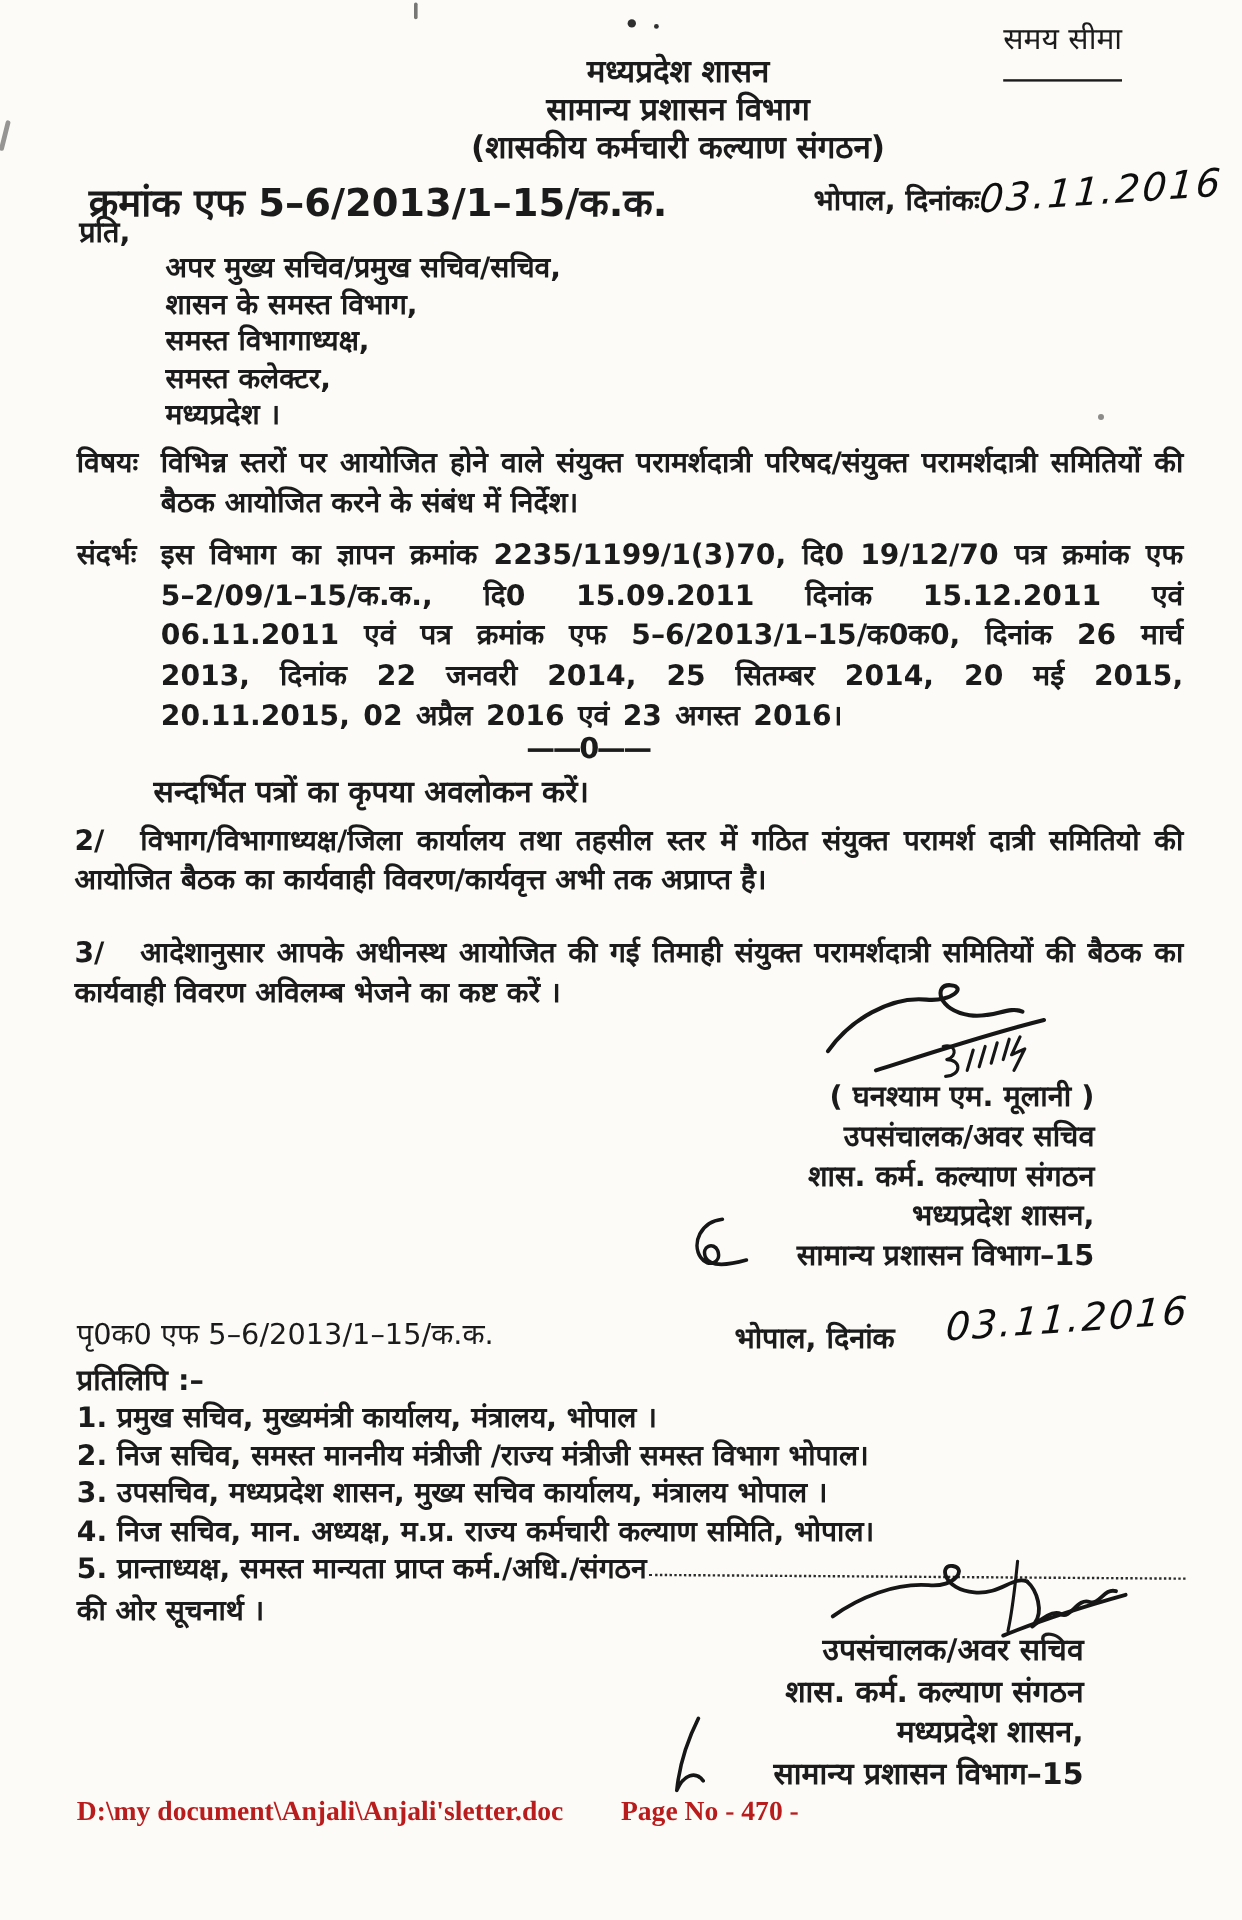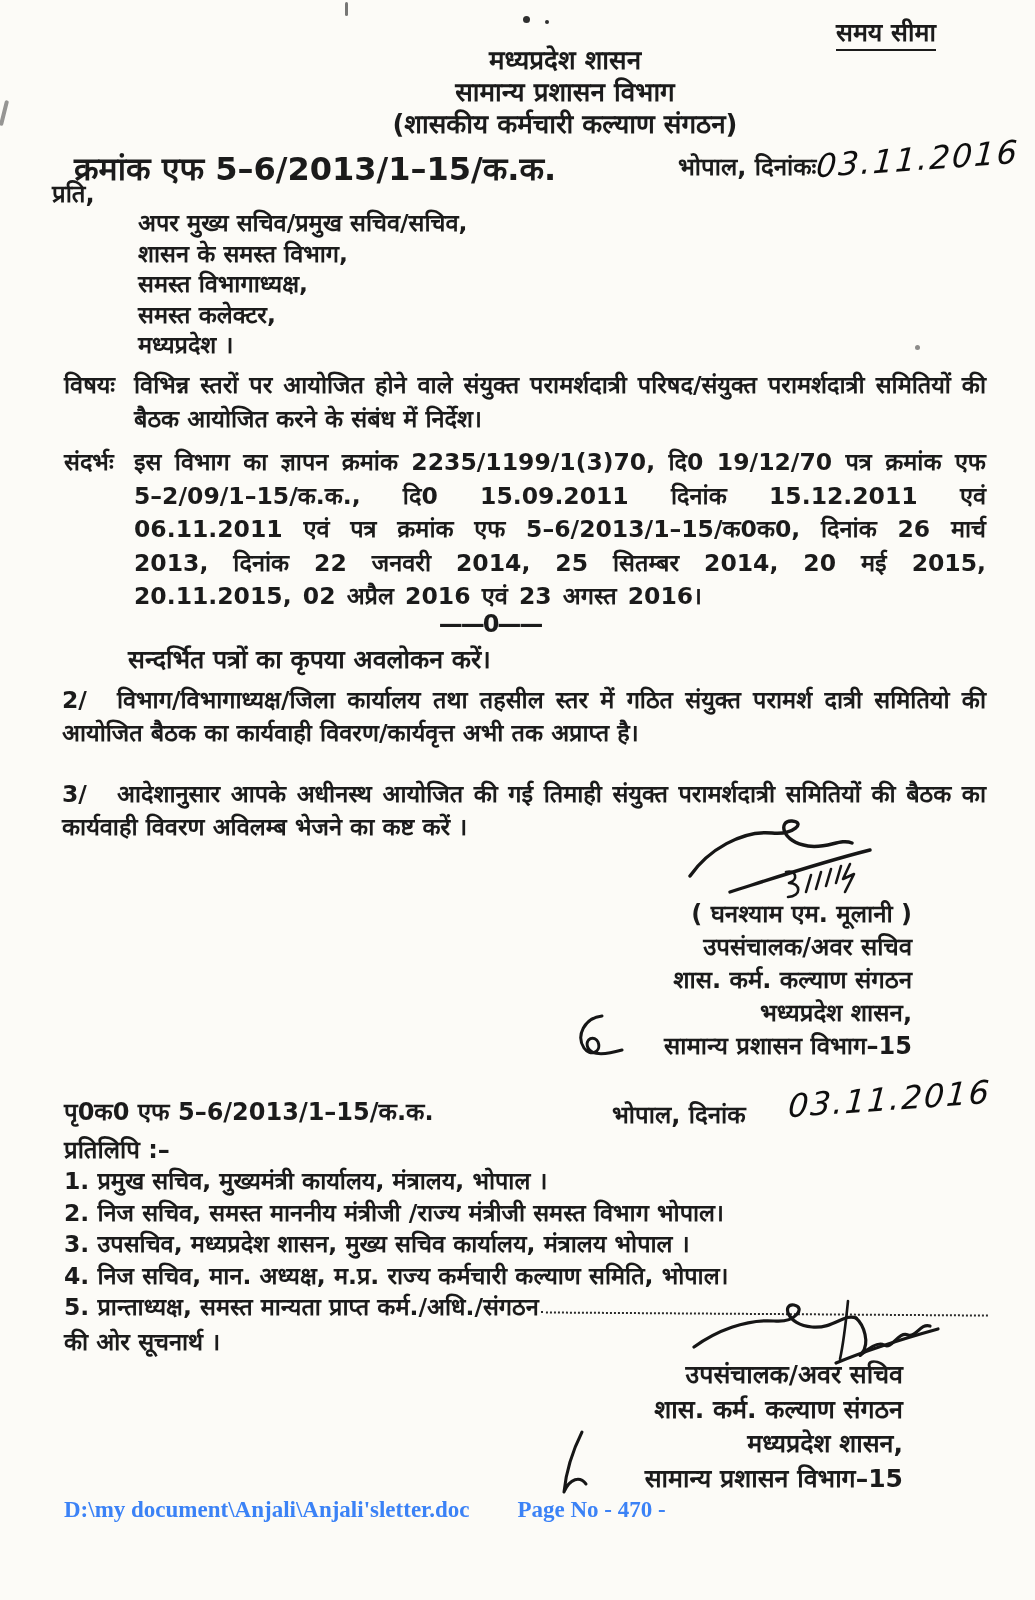--- a/index.html
+++ b/index.html
@@ -7,29 +7,29 @@
     position:relative;
     width:1035px; height:1600px;
     margin:0 auto;
     background:#fcfbf7;
     font-family:"DejaVu Sans","Liberation Sans",sans-serif;
     color:#1b1b1b;
     overflow:hidden;
   }
   .abs { position:absolute; }
 
-  .tag-time { top:14px; left:836px; font-size:25px; font-weight:700;
-              border-bottom:2px solid #1b1b1b; padding-bottom:1px; }
+  .tag-time { top:14px; left:836px; font-size:25px; font-weight:400;
+              border-bottom:2px solid #1b1b1b; padding-bottom:18px; }
 
   .header { top:44px; left:90px; width:950px; text-align:center;
             font-weight:700; font-size:26px; line-height:32px; }
 
   .ref-no   { top:146px; left:74px;  font-size:32px; font-weight:700; }
   .pd1-lbl  { top:149px; left:678px; font-size:24px; font-weight:700; }
-  .prati    { top:176px; left:52px;  font-size:24px; font-weight:700; }
+  .prati    { top:176px; left:66px;  font-size:24px; font-weight:700; }
 
   .ink { font-style:italic; font-weight:500; color:#0e0e0e;
          letter-spacing:2px; white-space:nowrap; }
   .ink1 { top:140px; left:816px; font-size:32px; transform:rotate(-4deg) skewX(-8deg); }
   .ink2 { top:1080px; left:788px; font-size:32px; transform:rotate(-4deg) skewX(-8deg); }
 
   .addr { top:208px; left:138px; font-size:23.5px; font-weight:700; line-height:30.5px; }
 
   .lblrow { display:flex; align-items:flex-start; }
   .lblrow .lbl { flex:0 0 70px; font-weight:700; }
@@ -45,35 +45,35 @@
   .para1 { top:641px; left:128px; font-size:25px; font-weight:700; }
   .para  { font-size:23.5px; font-weight:700; line-height:33px; text-align:justify; }
   .para2 { top:684px; left:62px; width:924px; }
   .para3 { top:778px; left:62px; width:924px; }
   .pnum  { margin-right:30px; }
 
   .sigblock { text-align:right; font-weight:700; }
   .sig1-block { top:898px; left:600px; width:312px; font-size:24px; line-height:33px; }
   .sig2-block { top:1358px; left:585px; width:318px; font-size:25px; line-height:34.5px; }
 
-  .endorse-no { top:1094px; left:64px;  font-size:24px; font-weight:700; }
+  .endorse-no { top:1094px; left:64px;  font-size:24px; font-weight:400; }
   .pd2-lbl    { top:1097px; left:612px; font-size:24px; font-weight:700; }
   .copy-lbl   { top:1132px; left:64px;  font-size:24px; font-weight:700; }
 
   .copies { top:1166px; left:64px; width:924px;
             font-size:23.5px; font-weight:700; line-height:31.5px; }
   .copy-item { white-space:nowrap; }
   .row5 { display:flex; align-items:baseline; }
   .dotline { flex:1; border-bottom:2.5px dotted #2a2a2a;
              height:19px; margin-left:2px; transform:rotate(0.4deg); }
   .copies-tail { margin-top:3px; }
 
   .footer { top:1497px; left:64px; display:flex; gap:48px;
             font-family:"Liberation Serif","DejaVu Serif",serif;
-            font-weight:700; font-size:23px; color:#3b82f6; }
+            font-weight:700; font-size:23px; color:#b91c1c; }
 
   svg.sig path { fill:none; stroke:#161616; stroke-linecap:round; stroke-linejoin:round; }
   .sig1      { top:816px;  left:682px; }
   .sig2      { top:1293px; left:688px; z-index:2; }
   .flourish1 { top:1012px; left:572px; }
   .flourish2 { top:1428px; left:556px; }
 
   .spk { position:absolute; background:#2f2f2f; border-radius:50%; }
   .spk1 { top:16px; left:523px; width:7px; height:7px; }
   .spk2 { top:20px; left:545px; width:4px; height:4px; }

